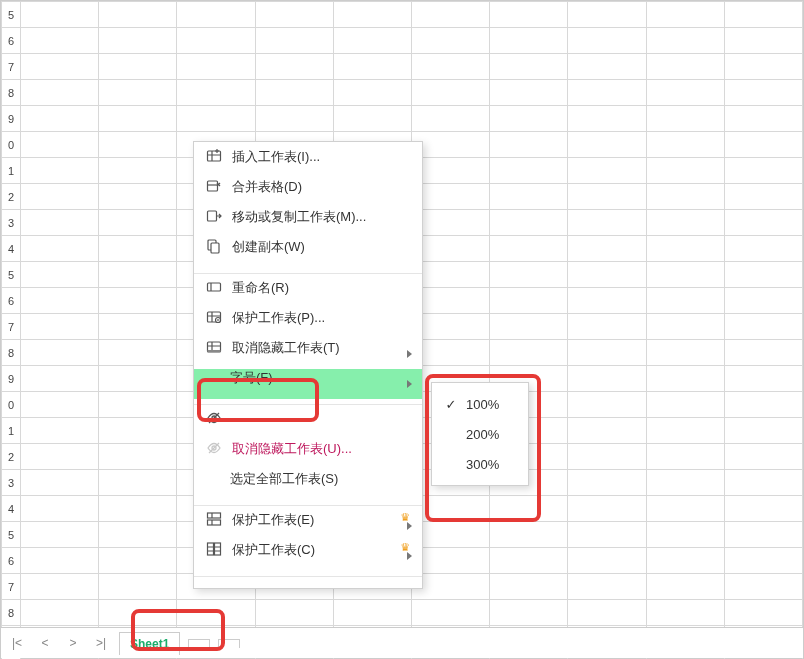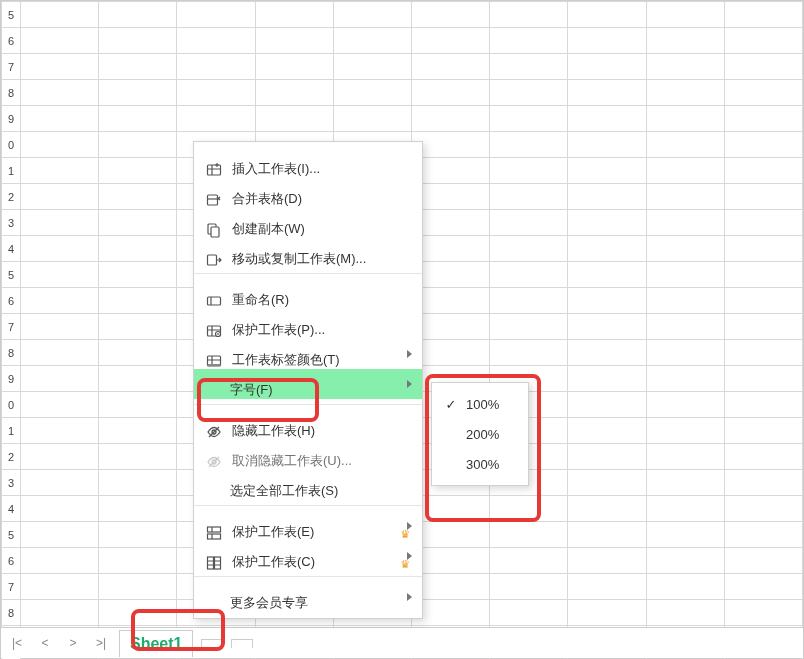--- a/index.html
+++ b/index.html
@@ -3,30 +3,30 @@
 <meta charset="utf-8">
 <style>
 html,body{margin:0;padding:0;font-family:"Microsoft YaHei",Arial,sans-serif;font-size:13px;color:#333;background:#fff;overflow:hidden}
 .viewport{position:relative;width:804px;height:659px;background:#fff;border:1px solid #ccc;box-sizing:border-box}
 .grid{position:absolute;inset:0}
 .grid table{border-collapse:collapse;width:100%;height:100%;table-layout:fixed}
 .grid td{border:1px solid #d8d8d8;height:25px;padding:0}
 .grid td.rowhdr{width:18px;text-align:center;font-size:11px;color:#444;background:#fff}
 .sheetbar{position:absolute;left:0;right:0;bottom:0;height:30px;border-top:1px solid #ccc;background:#fff;display:flex;align-items:center;padding:0 6px;gap:8px;font-size:12px;color:#666}
 .navbtn{width:20px;height:20px;display:flex;align-items:center;justify-content:center;color:#888;cursor:pointer}
-.tab{padding:4px 10px;border:1px solid #ccc;border-bottom:none;background:#fff;font-size:16px;display:flex;align-items:center}
+.tab{padding:4px 10px;border:1px solid #ccc;border-bottom:none;background:#fff;font-size:12px;display:flex;align-items:center}
 .tab.active{color:#1aad6b;font-weight:600}
 .tab.dim{color:#aaa}
 .red-box{position:absolute;border:4px solid #e53935;border-radius:8px;pointer-events:none}
 .ctxmenu{position:absolute;background:#fff;border:1px solid #d0d0d0;box-shadow:3px 3px 8px rgba(0,0,0,.15);padding:6px 0;width:228px}
 .ctxmenu .sep{height:1px;background:#e5e5e5;margin:5px 0}
-.mi{display:flex;align-items:flex-end;height:30px;padding:0 12px;gap:10px;cursor:default;position:relative}
+.mi{display:flex;align-items:flex-start;height:30px;padding:0 12px;gap:10px;cursor:default;position:relative}
 .mi.sel{background:#86efac}
 .mi.indent{padding-left:36px}
-.mi.disabled{color:#737373}
+.mi.disabled{color:#be185d}
 .mi .glyph{width:16px;height:16px;display:flex;align-items:center;justify-content:center;color:#555}
 .mi.disabled .glyph{color:#c8c8c8}
 .mi .lbl{flex:1;white-space:nowrap}
 .mi .arrow{position:absolute;right:10px;top:50%;width:0;height:0;border-top:4px solid transparent;border-bottom:4px solid transparent;border-left:5px solid #777;transform:translateY(-50%)}
 .crown{color:#f0a020;font-size:11px;margin-left:2px}
 .submenu{position:absolute;background:#fff;border:1px solid #d0d0d0;box-shadow:3px 3px 8px rgba(0,0,0,.15);padding:6px 0;width:96px}
 .si{display:flex;align-items:center;height:30px;padding:0 12px;gap:8px;cursor:default}
 .si .chk{width:14px;text-align:center;color:#333}
 svg{display:block}
 </style>
@@ -409,34 +409,34 @@
             <rect x="1.5" y="3" width="10" height="10" rx="1"></rect>
             <path d="M1.5 7h10"></path>
             <path d="M13 5l3 3m0-3l-3 3" transform="translate(-2 0)"></path>
           </svg>
         </span>
       <span class="lbl">合并表格(D)</span>
     </div>
     <div class="mi">
       <span class="glyph">
           <svg width="16" height="16" viewBox="0 0 16 16" fill="none" stroke="currentColor" stroke-width="1.2">
+            <rect x="1.5" y="3" width="9" height="10" rx="1"></rect>
+            <path d="M11 8h4m-2-2 2 2-2 2"></path>
+          </svg>
+        </span>
+      <span class="lbl">移动或复制工作表(M)...</span>
+    </div>
+    <div class="mi">
+      <span class="glyph">
+          <svg width="16" height="16" viewBox="0 0 16 16" fill="none" stroke="currentColor" stroke-width="1.2">
             <rect x="2" y="2" width="8" height="10" rx="1"></rect>
             <rect x="5" y="5" width="8" height="10" rx="1" fill="#fff"></rect>
           </svg>
         </span>
       <span class="lbl">创建副本(W)</span>
-    </div>
-    <div class="mi">
-      <span class="glyph">
-          <svg width="16" height="16" viewBox="0 0 16 16" fill="none" stroke="currentColor" stroke-width="1.2">
-            <rect x="1.5" y="3" width="9" height="10" rx="1"></rect>
-            <path d="M11 8h4m-2-2 2 2-2 2"></path>
-          </svg>
-        </span>
-      <span class="lbl">移动或复制工作表(M)...</span>
     </div>
     <div class="sep"></div>
     <div class="mi">
       <span class="glyph">
           <svg width="16" height="16" viewBox="0 0 16 16" fill="none" stroke="currentColor" stroke-width="1.2">
             <rect x="1.5" y="4" width="13" height="8" rx="1"></rect>
             <path d="M5 4v8"></path>
           </svg>
         </span>
       <span class="lbl">重命名(R)</span>
@@ -453,37 +453,36 @@
       <span class="lbl">保护工作表(P)...</span>
     </div>
     <div class="mi">
       <span class="glyph">
           <svg width="16" height="16" viewBox="0 0 16 16" fill="none" stroke="currentColor" stroke-width="1.2">
             <rect x="1.5" y="3" width="13" height="10" rx="1"></rect>
             <path d="M1.5 7h13M6 3v10"></path>
             <rect x="1.5" y="11" width="13" height="2" fill="#888" stroke="none"></rect>
           </svg>
         </span>
-      <span class="lbl">工作表标签颜色(T)</span>
+      <span class="lbl">取消隐藏工作表(T)</span>
       <span class="arrow"></span>
     </div>
     <div class="mi sel indent">
       <span class="lbl">字号(F)</span>
       <span class="arrow"></span>
     </div>
     <div class="sep"></div>
     <div class="mi">
       <span class="glyph">
           <svg width="16" height="16" viewBox="0 0 16 16" fill="none" stroke="currentColor" stroke-width="1.3">
             <path d="M2 8c2-3 4-4.5 6-4.5S12 5 14 8c-2 3-4 4.5-6 4.5S4 11 2 8z"></path>
             <circle cx="8" cy="8" r="2"></circle>
             <path d="M3 13 13 3"></path>
           </svg>
         </span>
-      <span class="lbl">隐藏工作表(H)</span>
     </div>
     <div class="mi disabled">
       <span class="glyph">
           <svg width="16" height="16" viewBox="0 0 16 16" fill="none" stroke="currentColor" stroke-width="1.3">
             <path d="M2 8c2-3 4-4.5 6-4.5S12 5 14 8c-2 3-4 4.5-6 4.5S4 11 2 8z"></path>
             <circle cx="8" cy="8" r="2"></circle>
             <path d="M3 13 13 3"></path>
           </svg>
         </span>
       <span class="lbl">取消隐藏工作表(U)...</span>
@@ -510,24 +509,20 @@
             <rect x="1.5" y="2" width="6" height="12"></rect>
             <rect x="8.5" y="2" width="6" height="12"></rect>
             <path d="M1.5 6h6M1.5 10h6M8.5 6h6M8.5 10h6"></path>
           </svg>
         </span>
       <span class="lbl">保护工作表(C)</span>
       <span class="crown">♛</span>
       <span class="arrow"></span>
     </div>
     <div class="sep"></div>
-    <div class="mi indent">
-      <span class="lbl">更多会员专享</span>
-      <span class="arrow"></span>
-    </div>
   </div>
 
   <div class="submenu" style="left:430px;top:381px">
     <div class="si">
       <span class="chk">✓</span>
       <span>100%</span>
     </div>
     <div class="si">
       <span class="chk"></span>
       <span>200%</span>

